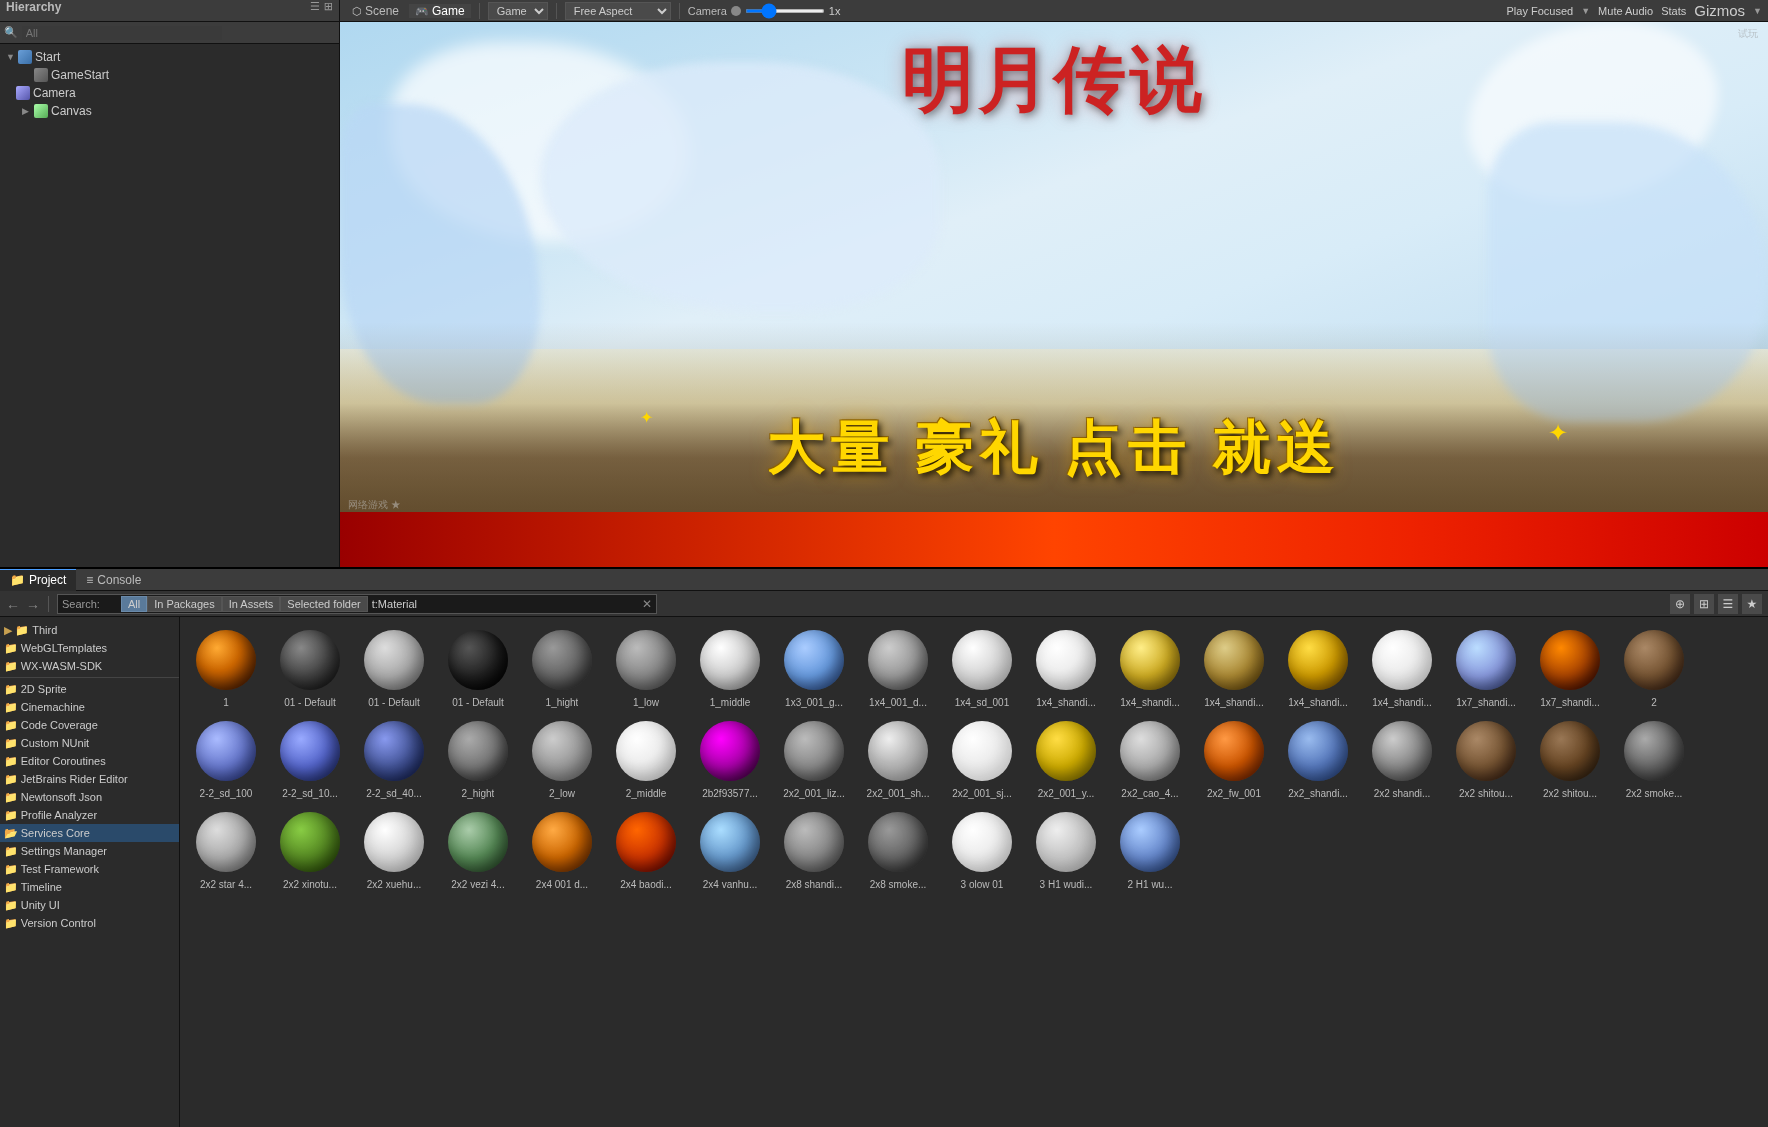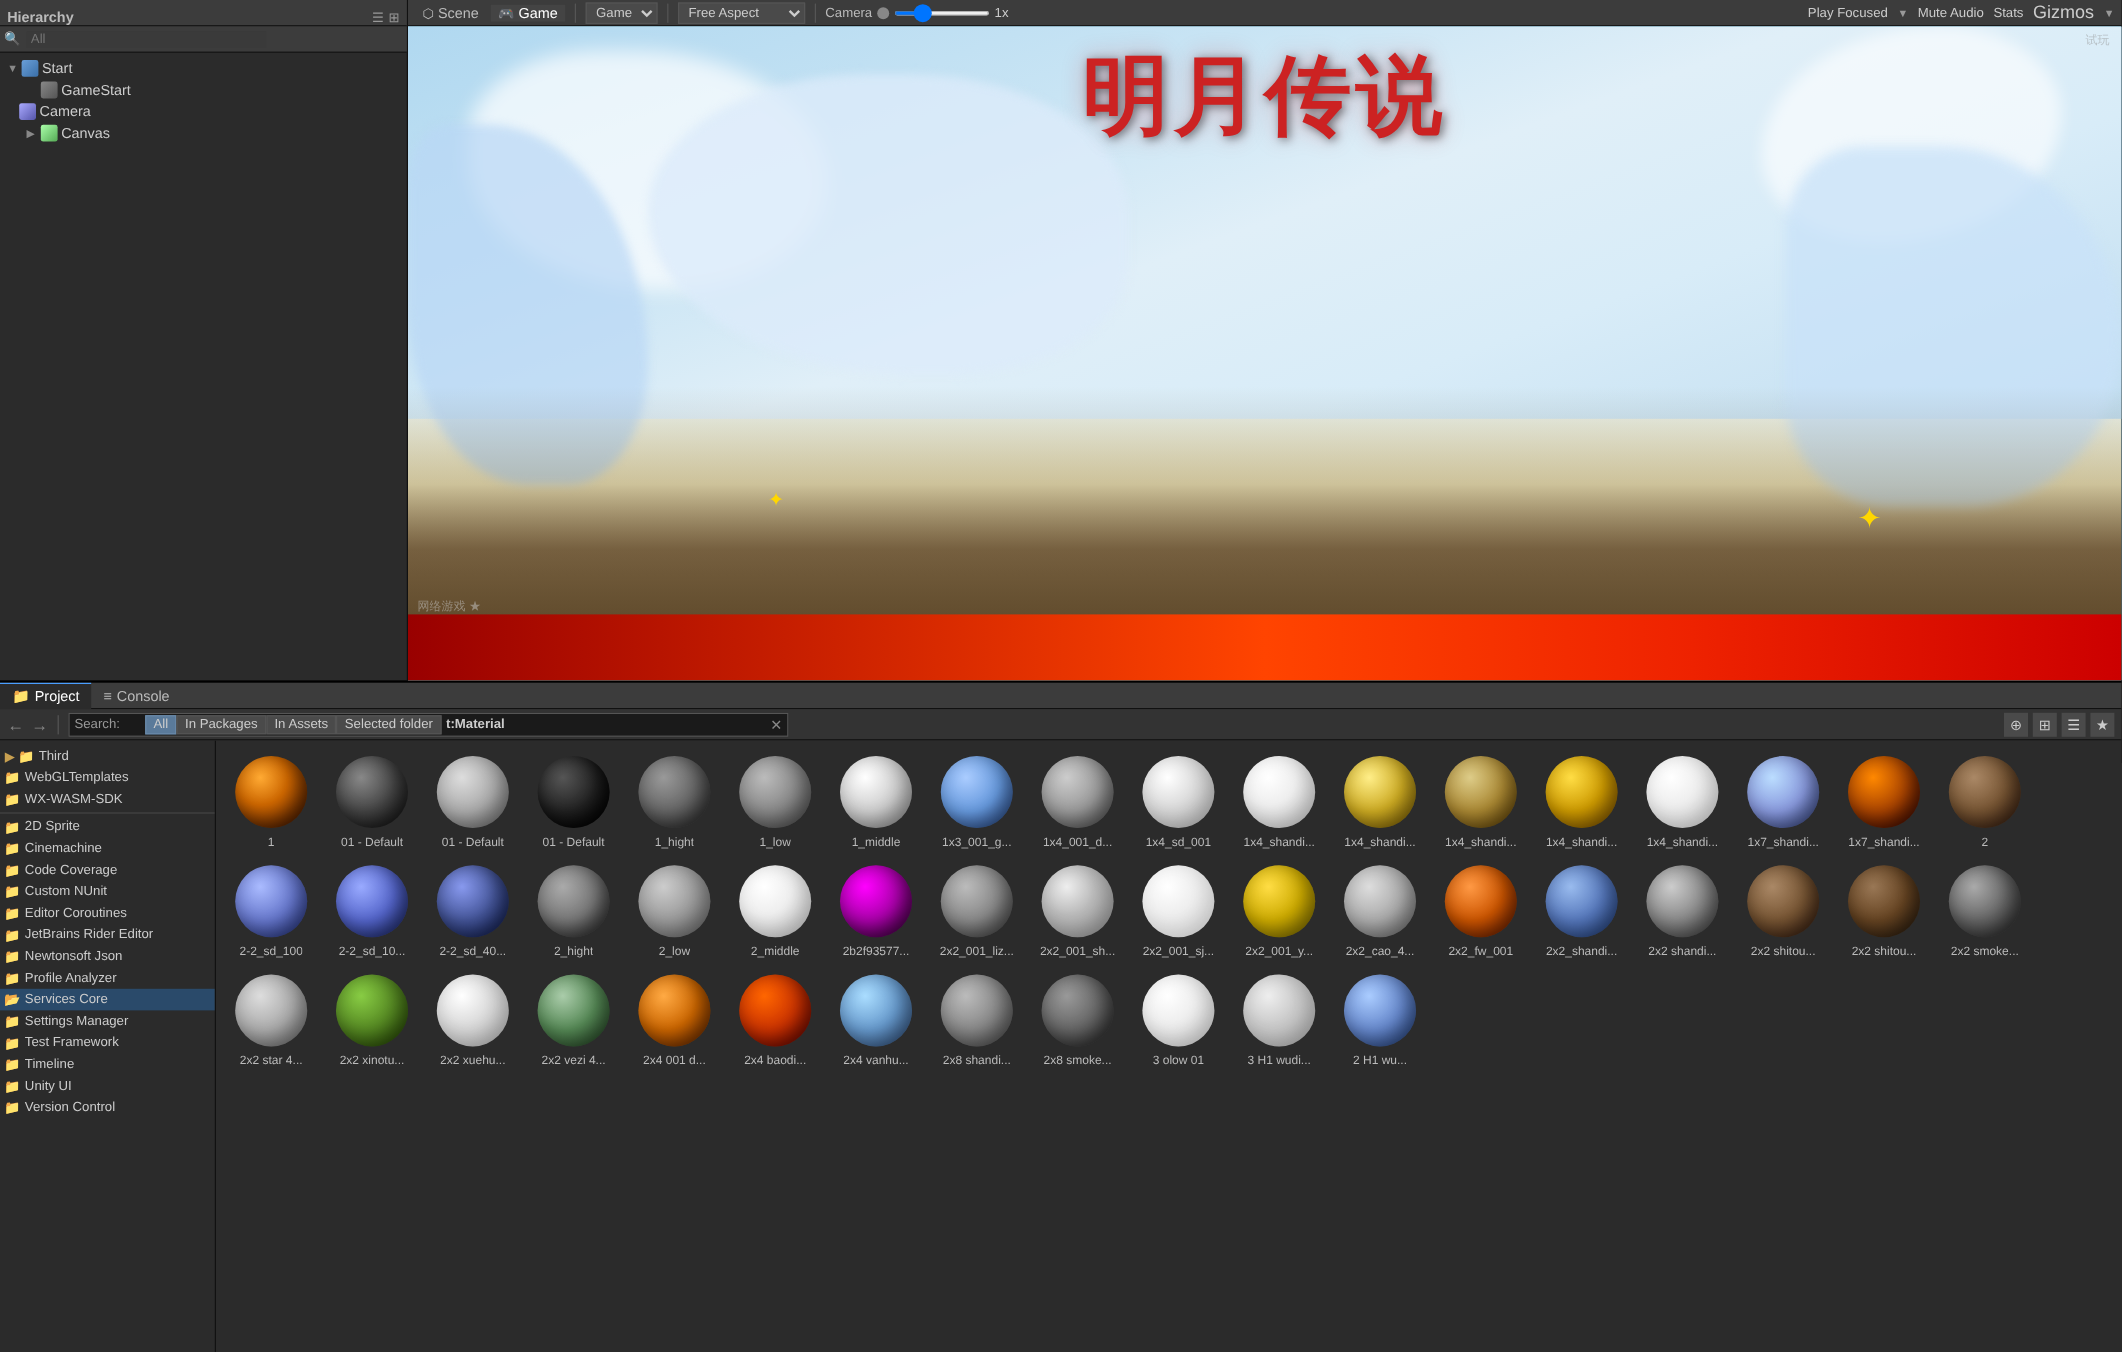--- a/index.html
+++ b/index.html
@@ -1,21 +1,21 @@
 <!DOCTYPE html>
 <html><head>
   <meta charset="utf-8">
   <style>
     * { margin: 0; padding: 0; box-sizing: border-box; }
     body { width: 1768px; height: 1127px; background: #1e1e1e; font-family: Arial, sans-serif; font-size: 12px; color: #ccc; overflow: hidden; }
     .panel-header {
       height: 22px;
       background: #3c3c3c;
       display: flex;
-      align-items: flex-end;
+      align-items: flex-start;
       padding: 0 6px;
       justify-content: space-between;
       border-bottom: 1px solid #111;
     }
     .panel-header-title {
       font-size: 12px;
       font-weight: bold;
       color: #bbb;
     }
     .panel-header-controls {
@@ -405,20 +405,23 @@
           <div style="position:absolute;bottom:30%;left:0;width:200px;height:300px;background:rgba(185,215,245,0.7);border-radius:20% 80% 40% 60%;filter:blur(4px);"></div>
 
           <div style="position:absolute;top:10px;left:50%;transform:translateX(-50%);font-size:72px;font-weight:900;color:#cc2222;text-shadow:2px 2px 8px rgba(0,0,0,0.5), 0 0 20px rgba(200,0,0,0.3);white-space:nowrap;letter-spacing:4px;font-family:'SimHei',serif;">
             <span>明月传说</span>
           </div>
 
           <div style="position:absolute;top:5px;right:10px;font-size:10px;color:rgba(150,150,150,0.5);">试玩</div>
 
           <div style="position:absolute;bottom:0;left:0;right:0;height:45%;background:linear-gradient(180deg,transparent 0%,rgba(100,80,40,0.3) 40%,rgba(80,60,30,0.8) 100%);"></div>
 
+          <div style="position:absolute;bottom:80px;left:50%;transform:translateX(-50%);font-size:58px;font-weight:900;color:#FFD700;text-shadow:3px 3px 6px rgba(0,0,0,0.8),0 0 20px rgba(255,180,0,0.6),-1px -1px 0 #8B6000,1px -1px 0 #8B6000;white-space:nowrap;letter-spacing:6px;font-family:'SimHei',serif;">
+            <span>大量 豪礼 点击 就送</span>
+          </div>
 
           <div style="position:absolute;bottom:55px;left:8px;font-size:10px;color:rgba(200,200,200,0.5);">
             <span>网络游戏 ★</span>
           </div>
 
           <div style="position:absolute;bottom:0;left:0;right:0;height:55px;background:linear-gradient(90deg,#990000,#cc2200,#ff4400,#ee2200,#cc0000);"></div>
 
           <div style="position:absolute;bottom:120px;right:200px;color:#FFD700;font-size:24px;">✦</div>
           <div style="position:absolute;bottom:140px;left:300px;color:#FFD700;font-size:16px;">✦</div>
         </div>
@@ -444,21 +447,21 @@
       <span style="color:#888;font-size:14px;cursor:pointer;">→</span>
 
       <div style="width:1px;background:#555;height:16px;margin:0 2px;"></div>
 
       <div class="search-box">
         <span class="search-label">Search:</span>
         <button class="project-toolbar-btn active">All</button>
         <button class="project-toolbar-btn">In Packages</button>
         <button class="project-toolbar-btn">In Assets</button>
         <button class="project-toolbar-btn">Selected folder</button>
-        <input type="text" style="background: transparent; border: none; color: rgb(204, 204, 204); font-size: 11px; outline: none; flex: 1 1 0%; padding: 0px 4px; font-weight: bold;" value="t:Material">
+        <input type="text" style="background: transparent; border: none; color: rgb(204, 204, 204); font-size: 11px; outline: none; flex: 1 1 0%; padding: 0px 4px;" value="t:Material">
         <span style="color:#888;cursor:pointer;font-size:12px;">✕</span>
       </div>
 
       <div class="project-toolbar-right">
         <button class="toolbar-icon-btn" title="Save search">⊕</button>
         <button class="toolbar-icon-btn" title="Columns">⊞</button>
         <button class="toolbar-icon-btn" title="Filter">☰</button>
         <button class="toolbar-icon-btn" title="Favorites">★</button>
       </div>
     </div>

